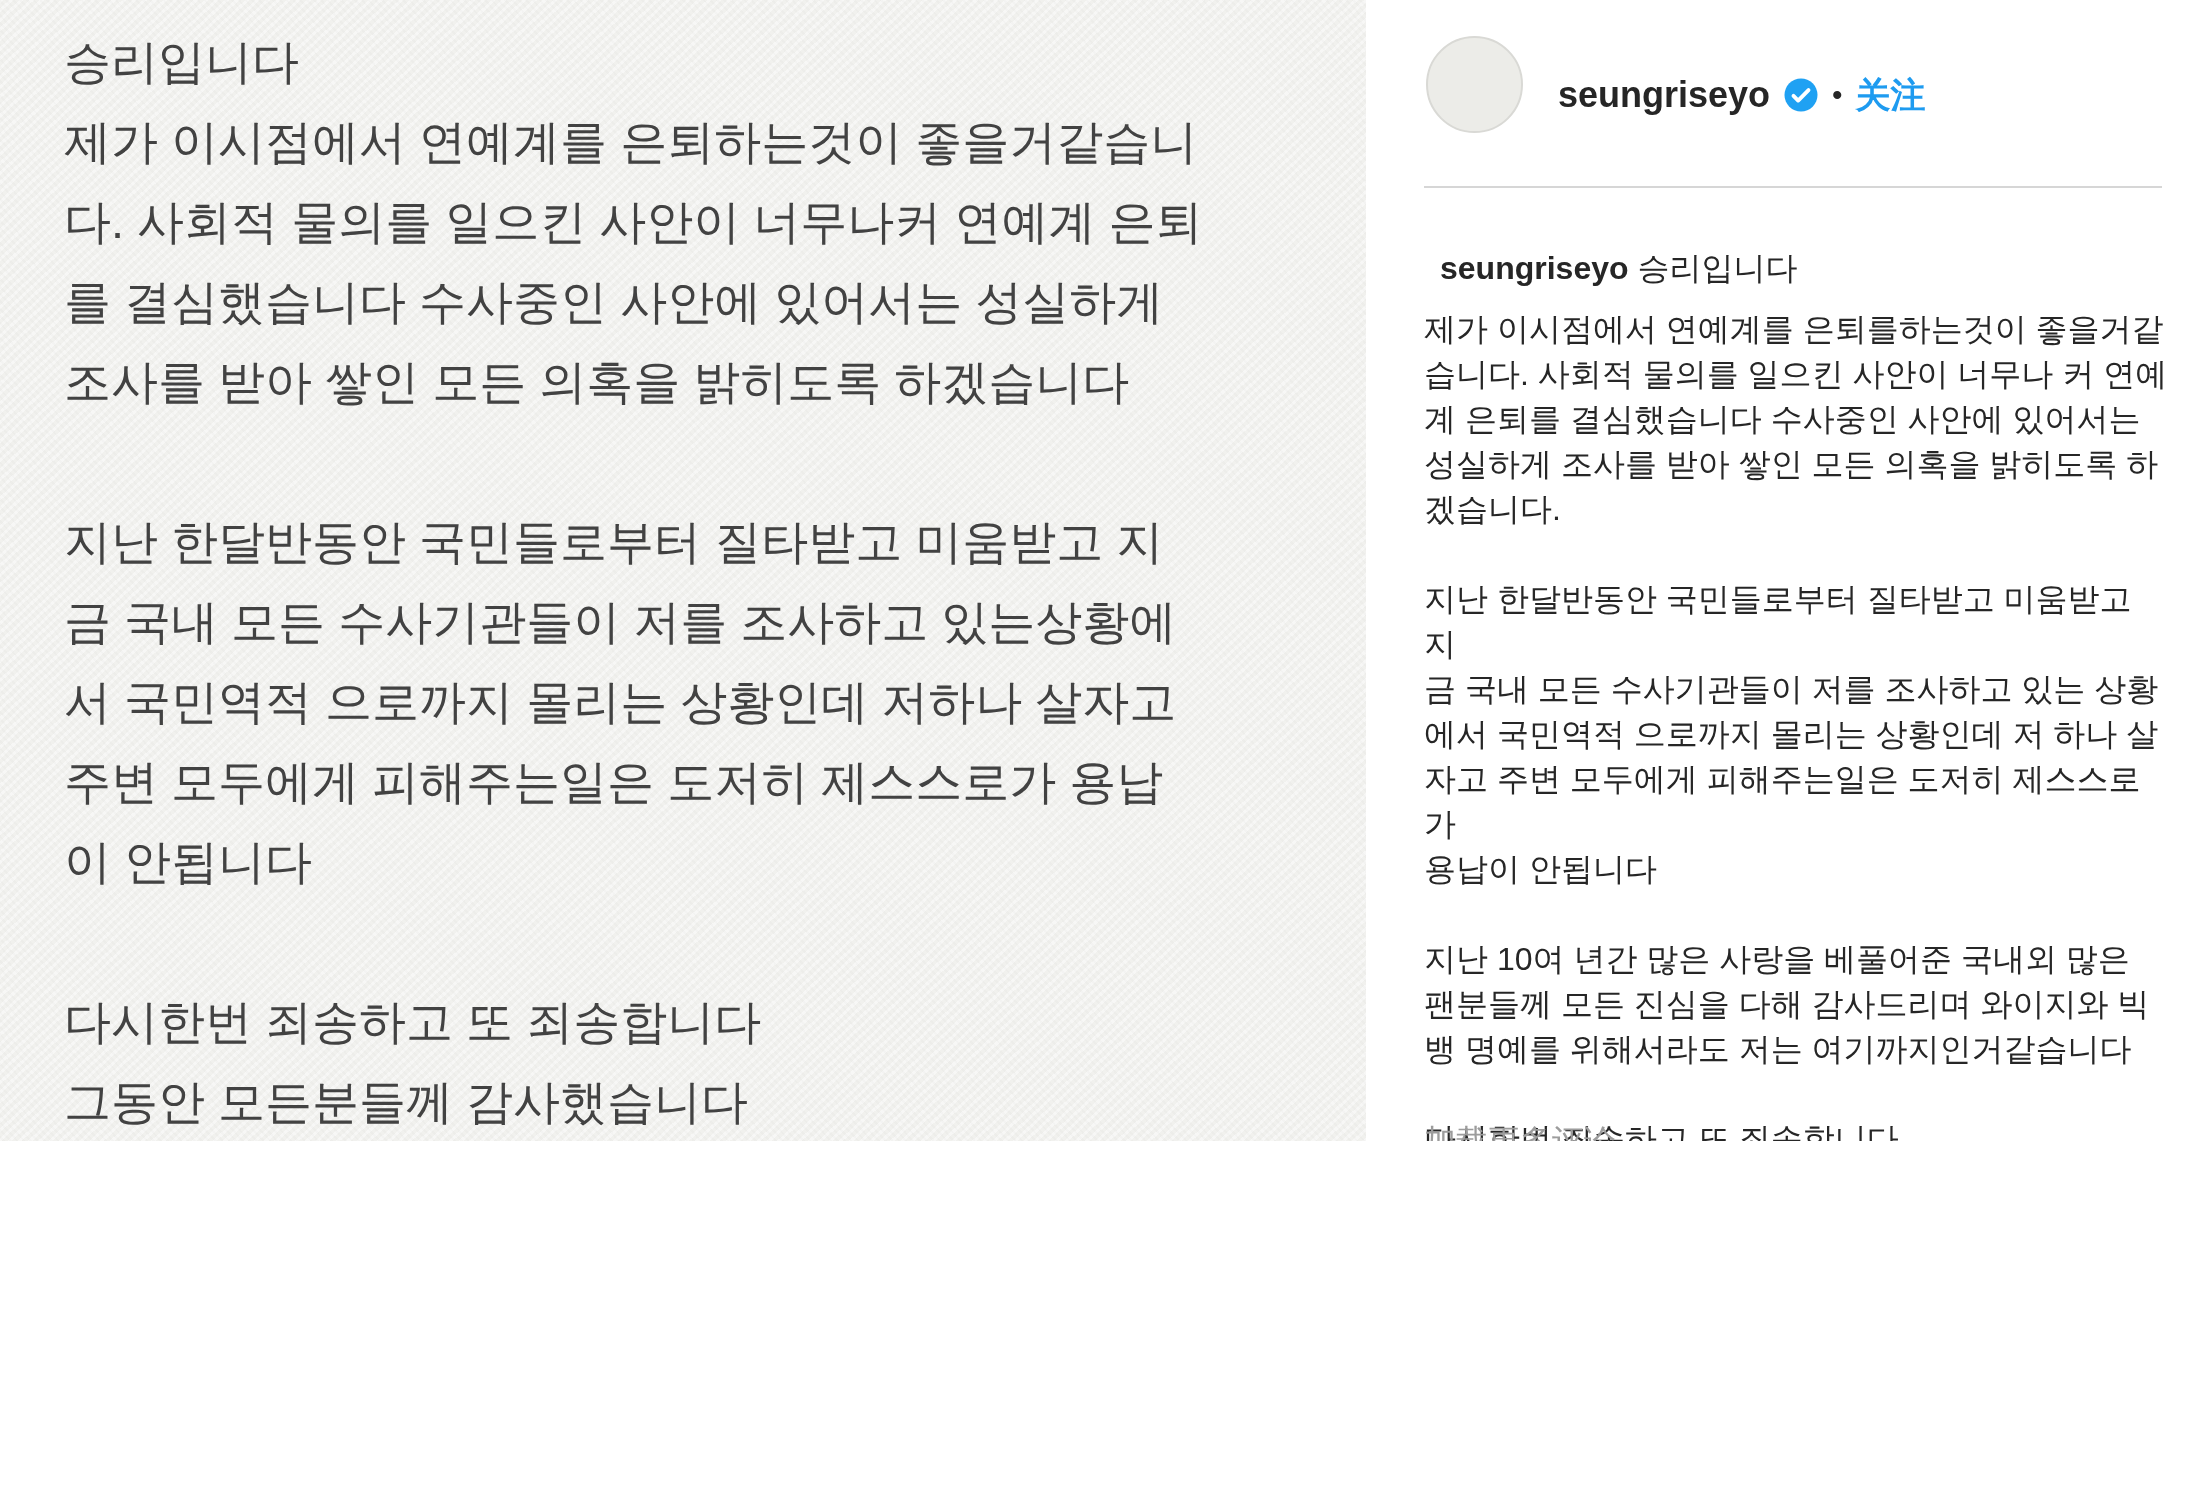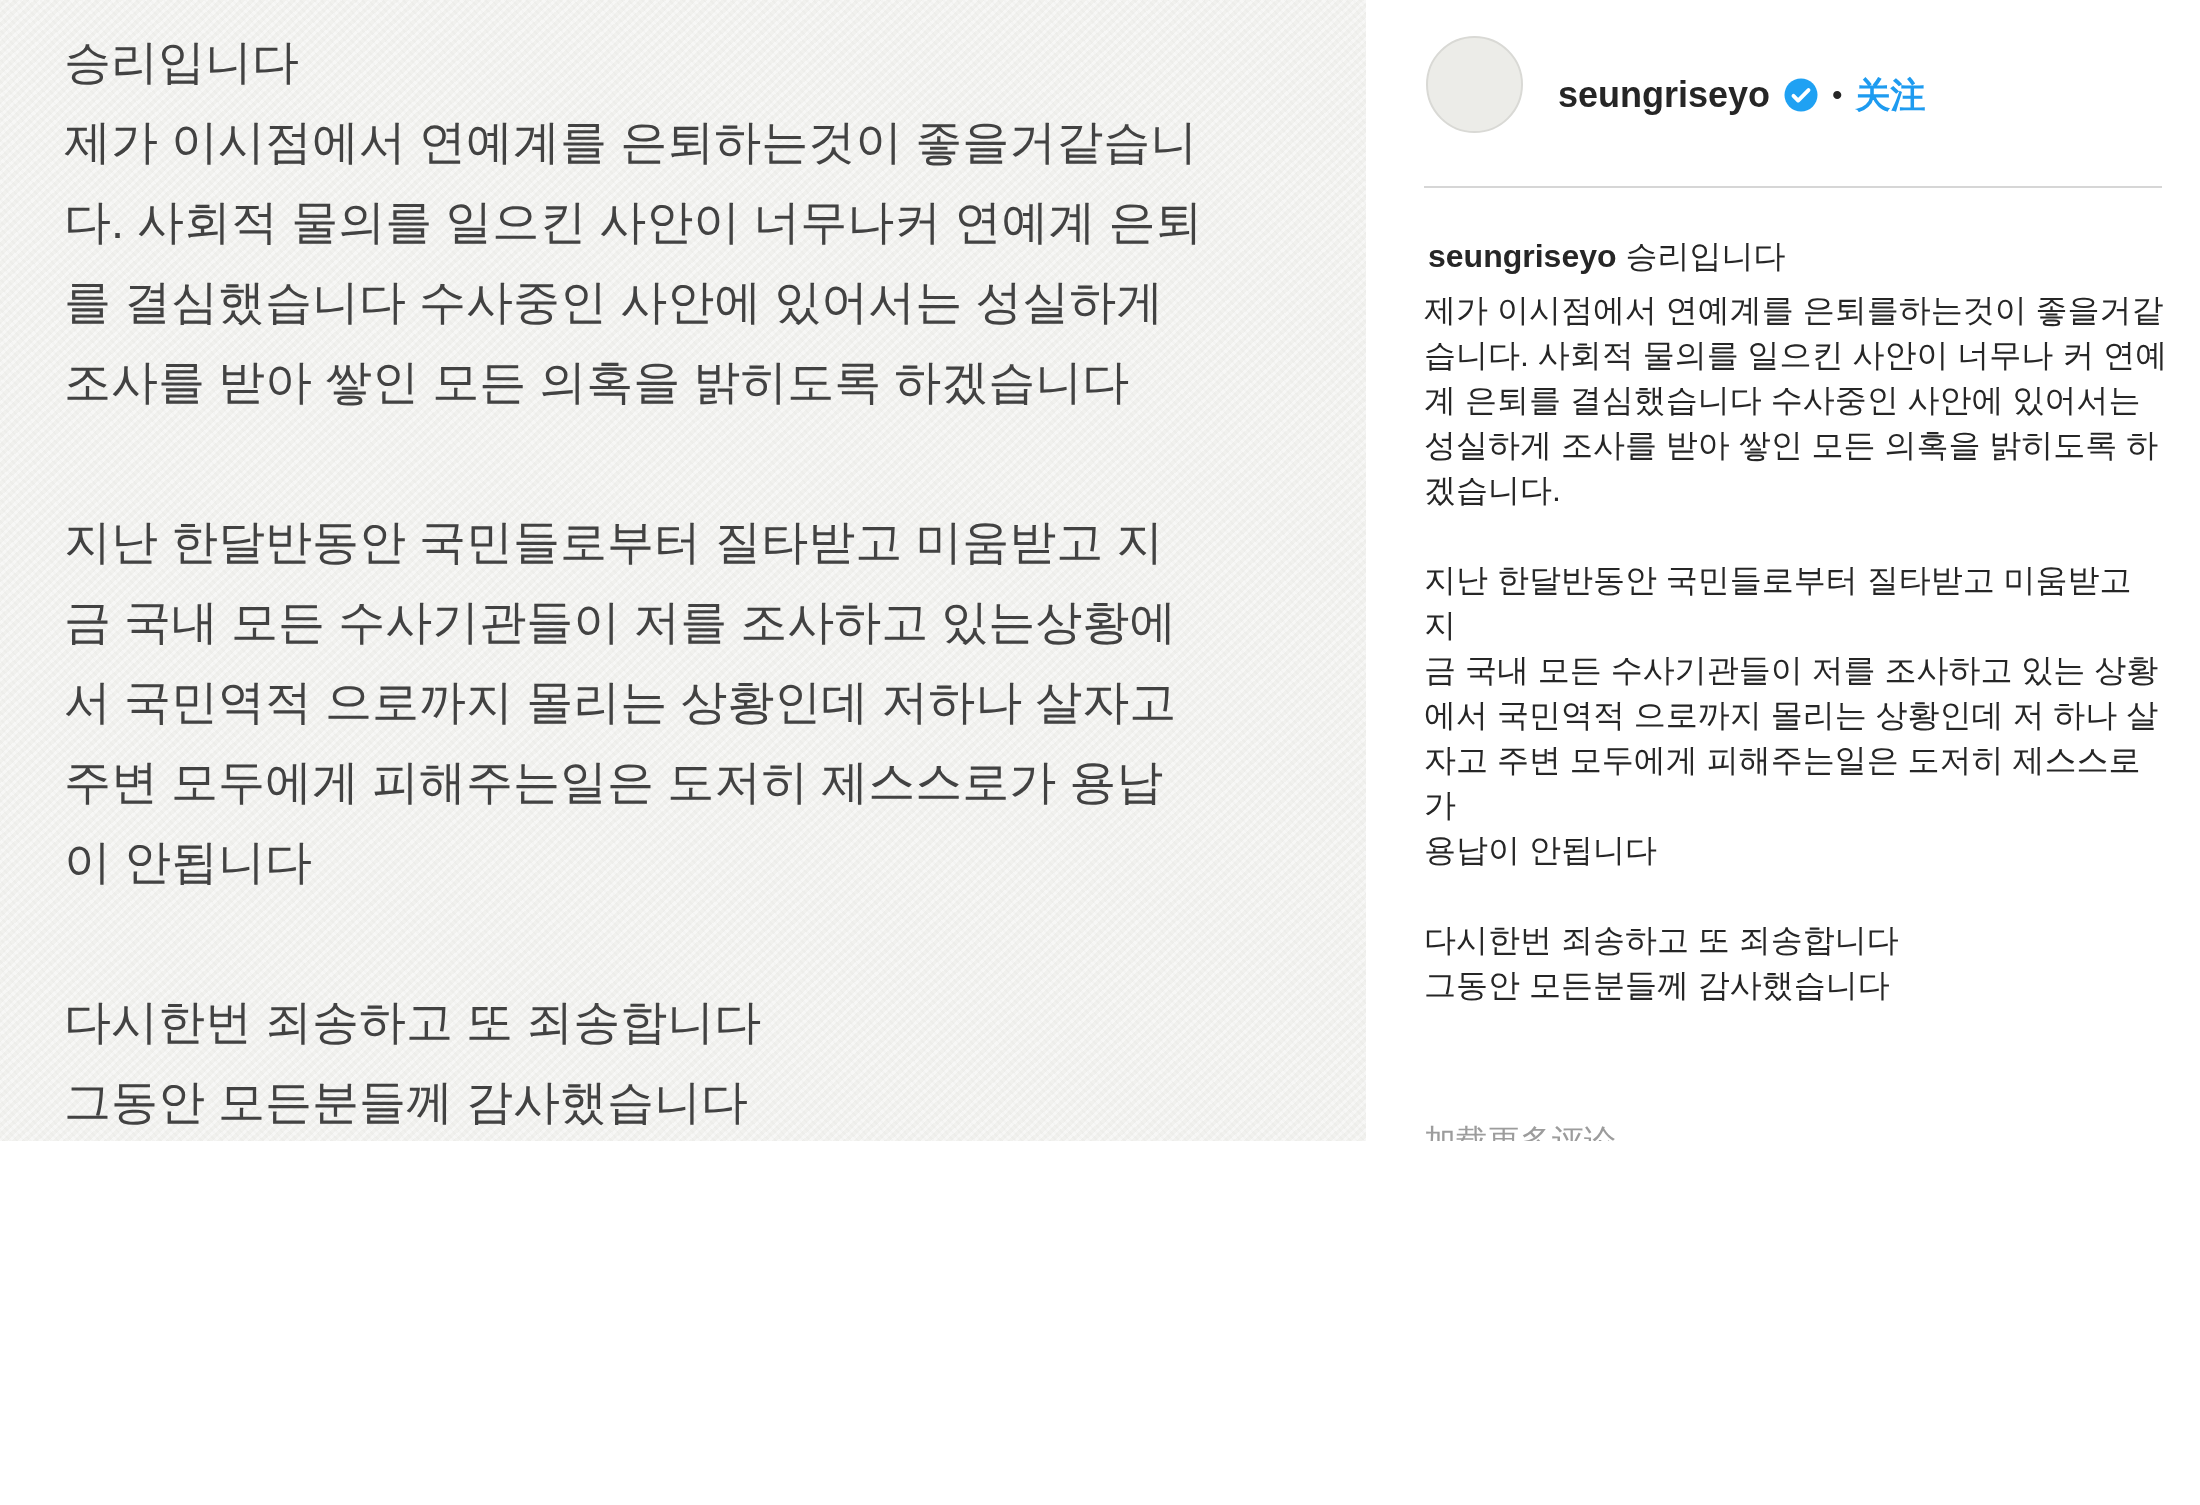--- a/index.html
+++ b/index.html
@@ -28,21 +28,21 @@
   .dot-sep{font-size:30px;color:var(--text_dark,#262626);line-height:36px;}
   .follow{font-size:35px;font-weight:600;color:var(--accent_blue,#1e9bf0);}
 
   .divider{position:absolute;left:58px;right:38px;height:2px;background:#e2e2e2;}
   .d1{top:186px;background:#d6d6d6;}
   .d2{top:1159px;}
   .d3{top:1387px;}
 
   .caption{position:absolute;left:58px;top:230px;width:748px;
     font-size:32px;line-height:45px;color:var(--text_dark,#262626);}
-  .cap-first{margin:4px;}
+  .cap-first{margin:16px;}
   .cap-first .cap-user{font-weight:700;}
   .cap-p{white-space:pre-wrap;margin:45px 0 0 0;}
   .cap-p.first{margin-top:9px;}
 
   .load-more{position:absolute;left:58px;top:1120px;font-size:32px;color:var(--muted,#9c9c9c);text-align:right;}
 
   .icons-row{position:absolute;left:54px;top:1184px;display:flex;gap:38px;}
   .action-icon{width:64px;height:64px;display:block;}
   .bookmark-btn{position:absolute;right:40px;top:1184px;}
 
@@ -99,20 +99,23 @@
       <div class="cap-p first">제가 이시점에서 연예계를 은퇴를하는것이 좋을거같
 습니다. 사회적 물의를 일으킨 사안이 너무나 커 연예
 계 은퇴를 결심했습니다 수사중인 사안에 있어서는
 성실하게 조사를 받아 쌓인 모든 의혹을 밝히도록 하
 겠습니다.</div>
       <div class="cap-p">지난 한달반동안 국민들로부터 질타받고 미움받고 지
 금 국내 모든 수사기관들이 저를 조사하고 있는 상황
 에서 국민역적 으로까지 몰리는 상황인데 저 하나 살
 자고 주변 모두에게 피해주는일은 도저히 제스스로가
 용납이 안됩니다</div>
+      <div class="cap-p">지난 10여 년간 많은 사랑을 베풀어준 국내외 많은
+팬분들께 모든 진심을 다해 감사드리며 와이지와 빅
+뱅 명예를 위해서라도 저는 여기까지인거같습니다</div>
       <div class="cap-p">다시한번 죄송하고 또 죄송합니다
 그동안 모든분들께 감사했습니다</div>
     </div>
 
     <div class="load-more">加载更多评论</div>
 
     <div class="divider d2"></div>
 
     <div class="icons-row">
       <svg class="action-icon" viewBox="0 0 24 24">

